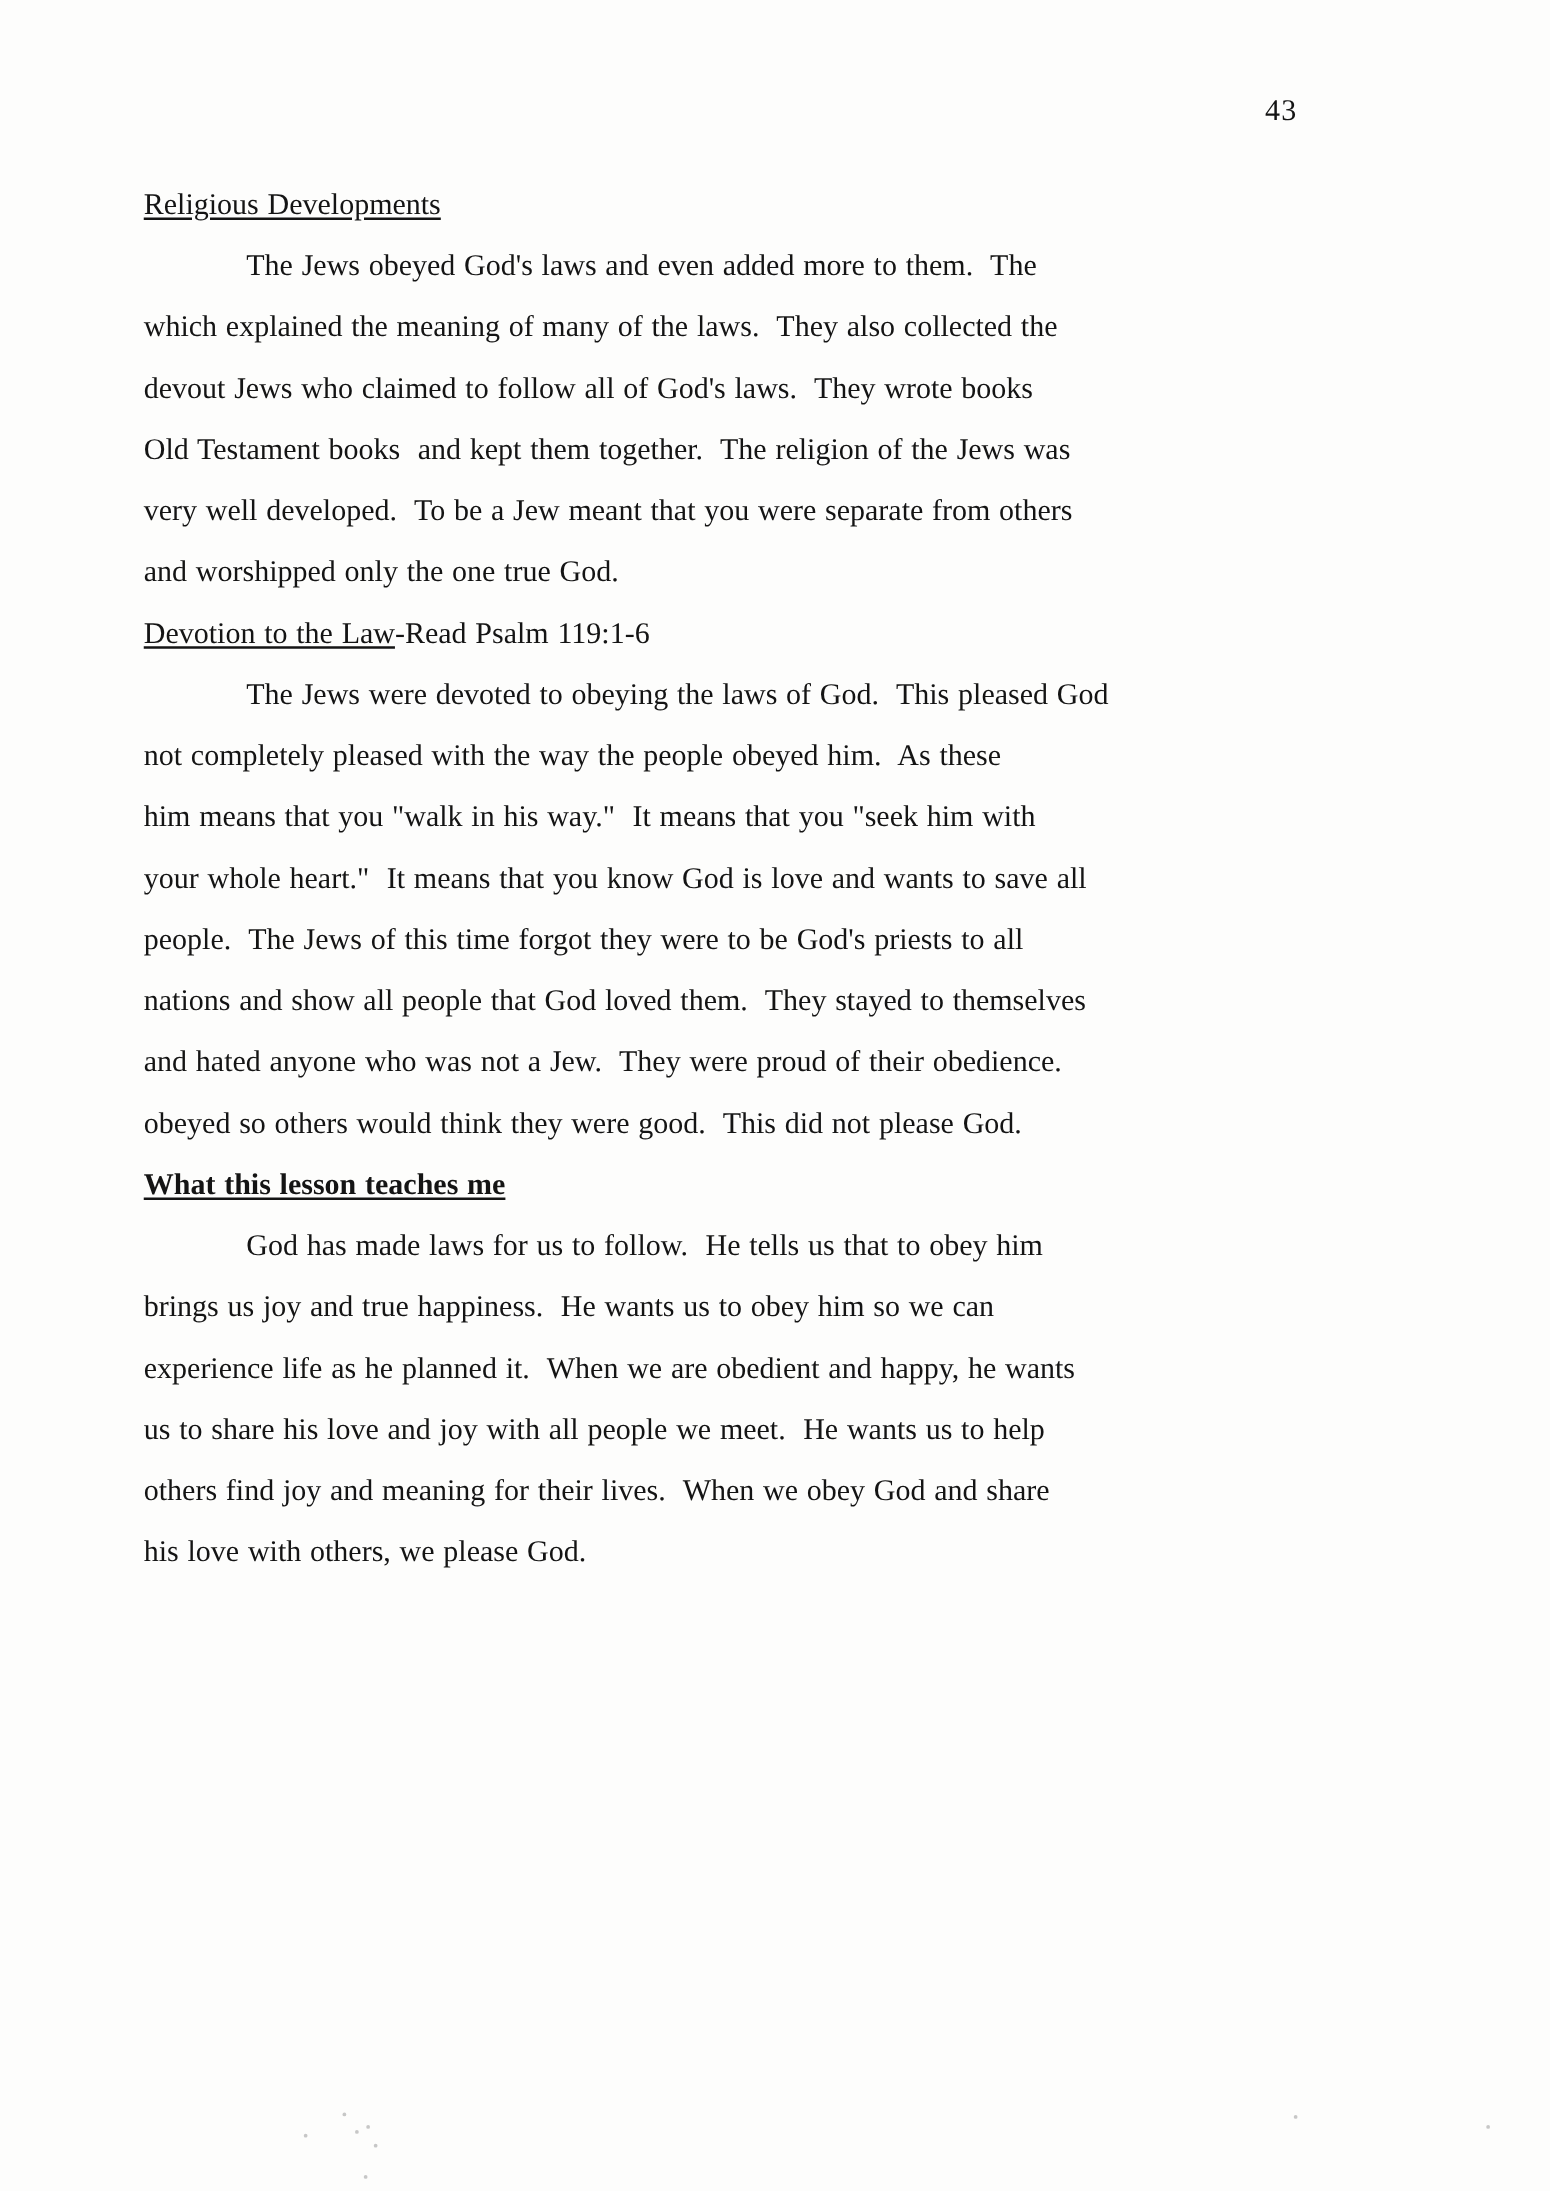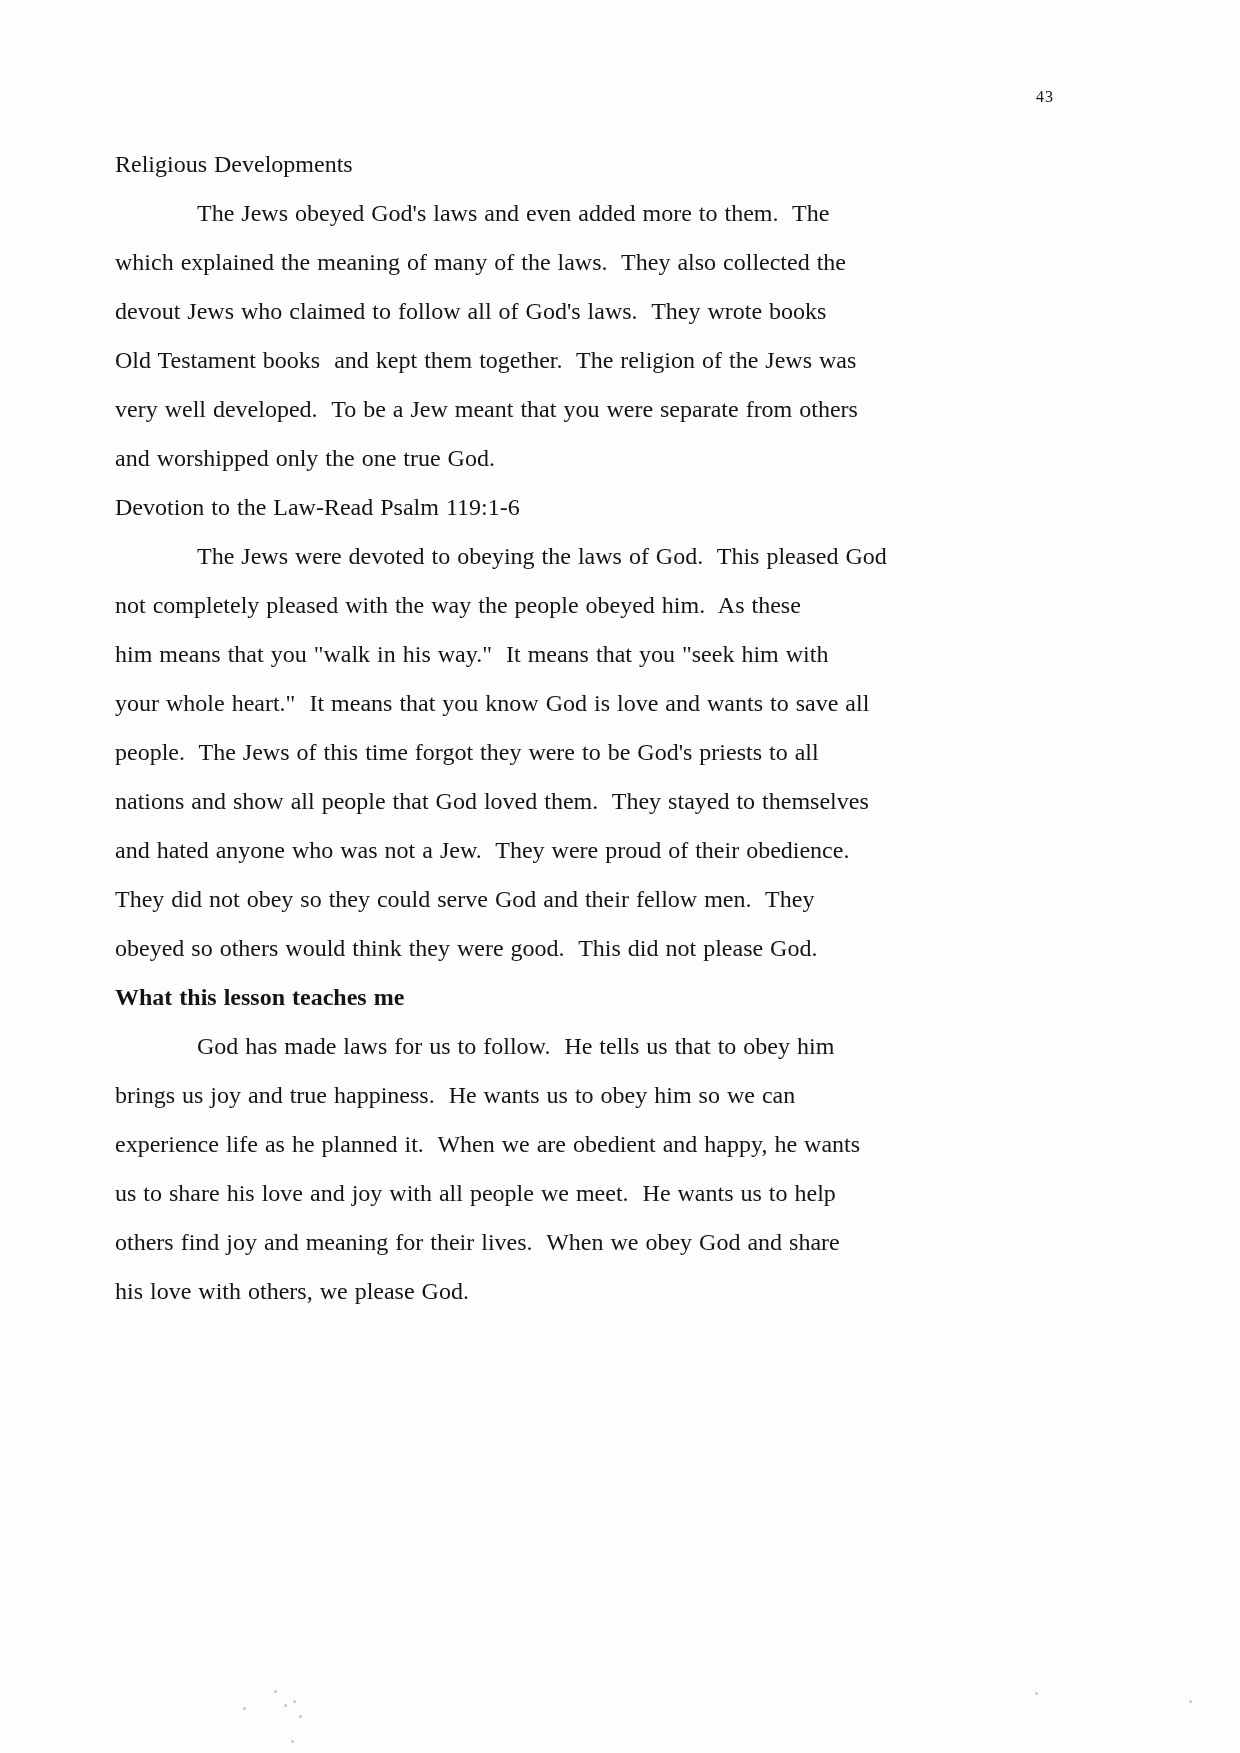--- a/index.html
+++ b/index.html
@@ -10,39 +10,39 @@
     font-family: "Liberation Serif", serif;
   }
   .page {
     position: relative;
     width: 1240px; height: 1753px;
     background: #fdfdfc;
     color: #141414;
   }
   .page-number {
     position: absolute;
-    top: 88px; left: 1012px;
-    font-size: 16px;
+    top: 76px; left: 1012px;
+    font-size: 24px;
     letter-spacing: 1px;
-    margin-left: 24px;
   }
   .text-block {
     position: absolute;
     top: 140px; left: 115px;
     width: 910px;
   }
   .line {
     height: 49px;
     line-height: 49px;
     font-size: 24px;
     white-space: pre-wrap;
     word-spacing: 1px;
   }
   .line.indent { padding-left: 82px; }
   .heading .underline {
+    text-decoration: underline;
     text-underline-offset: 3px;
   }
   .heading.bold { font-weight: bold; }
   .artifact {
     position: absolute;
     width: 3px; height: 3px;
     border-radius: 50%;
     background: #9a9a9a;
     opacity: 0.55;
   }
@@ -62,21 +62,20 @@
       <div class="line">very well developed.  To be a Jew meant that you were separate from others</div>
       <div class="line">and worshipped only the one true God.</div>
       <div class="line heading"><span class="underline">Devotion to the Law</span><span>-Read Psalm 119:1-6</span></div>
       <div class="line indent">The Jews were devoted to obeying the laws of God.  This pleased God</div>
       <div class="line">not completely pleased with the way the people obeyed him.  As these</div>
       <div class="line">him means that you "walk in his way."  It means that you "seek him with</div>
       <div class="line">your whole heart."  It means that you know God is love and wants to save all</div>
       <div class="line">people.  The Jews of this time forgot they were to be God's priests to all</div>
       <div class="line">nations and show all people that God loved them.  They stayed to themselves</div>
       <div class="line">and hated anyone who was not a Jew.  They were proud of their obedience.</div>
-      <div class="line">They did not obey so they could serve God and their fellow men.  They</div>
       <div class="line">obeyed so others would think they were good.  This did not please God.</div>
       <div class="line heading bold"><span class="underline">What this lesson teaches me</span></div>
       <div class="line indent">God has made laws for us to follow.  He tells us that to obey him</div>
       <div class="line">brings us joy and true happiness.  He wants us to obey him so we can</div>
       <div class="line">experience life as he planned it.  When we are obedient and happy, he wants</div>
       <div class="line">us to share his love and joy with all people we meet.  He wants us to help</div>
       <div class="line">others find joy and meaning for their lives.  When we obey God and share</div>
       <div class="line">his love with others, we please God.</div>
     </div>
 

